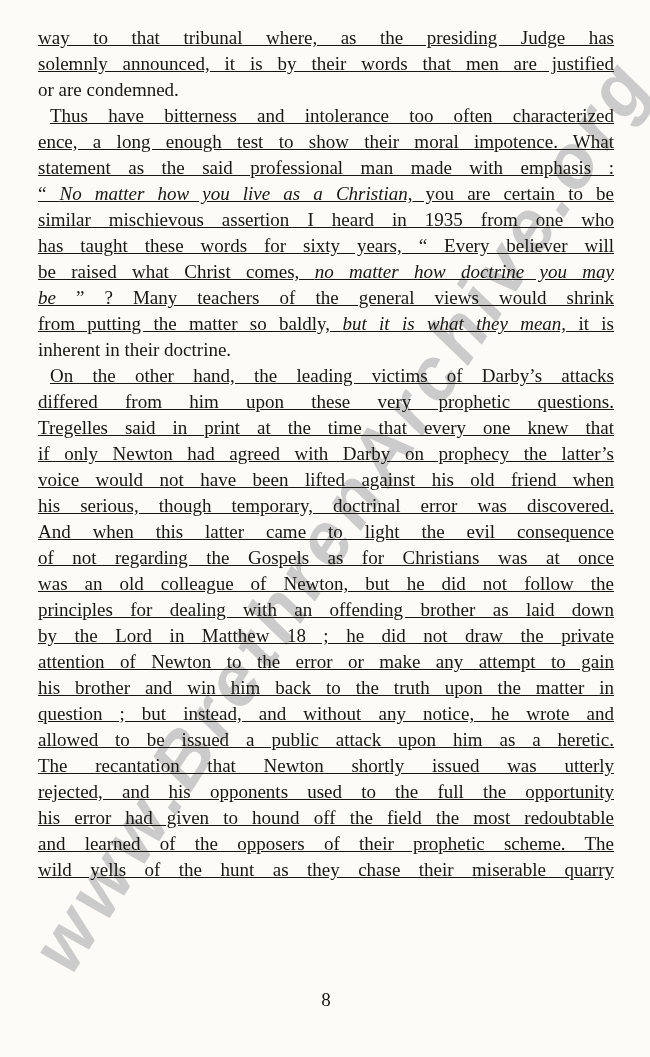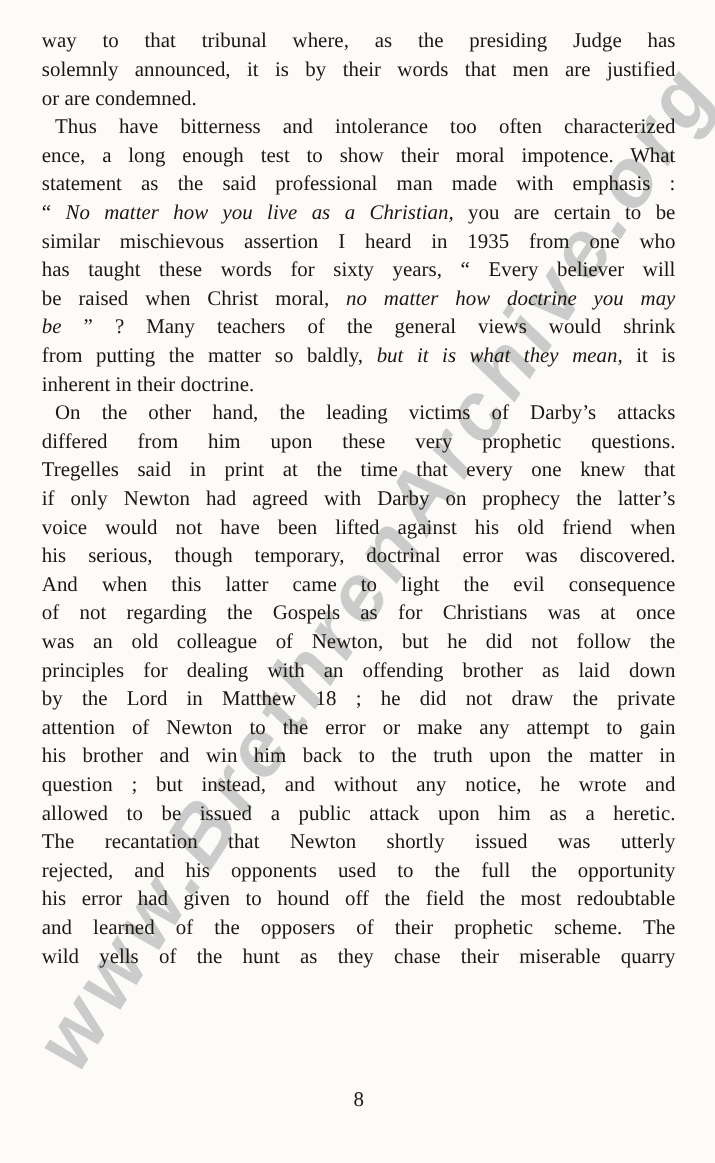--- a/index.html
+++ b/index.html
@@ -38,20 +38,21 @@
     line-height: 26px;
     color: var(--ink, #1a1611);
   }
   .line {
     height: 26px;
     white-space: normal;
   }
   .line.just {
     text-align: justify;
     text-align-last: justify;
+    text-decoration: underline;
   }
   .line.indent {
     text-indent: 12px;
   }
   .line em {
     font-style: italic;
   }
   .page-number {
     position: absolute;
     left: 38px;
@@ -72,21 +73,21 @@
   <div class="text-block">
       <div class="line just"><span>way to that tribunal where, as the presiding Judge has</span></div>
       <div class="line just"><span>solemnly announced, it is by their words that men are justified</span></div>
       <div class="line"><span>or are condemned.</span></div>
       <div class="line indent just"><span>Thus have bitterness and intolerance too often characterized</span></div>
       <div class="line just"><span>ence, a long enough test to show their moral impotence. What</span></div>
       <div class="line just"><span>statement as the said professional man made with emphasis :</span></div>
       <div class="line just"><span>“ </span><em>No matter how you live as a Christian,</em><span> you are certain to be</span></div>
       <div class="line just"><span>similar mischievous assertion I heard in 1935 from one who</span></div>
       <div class="line just"><span>has taught these words for sixty years, “ Every believer will</span></div>
-      <div class="line just"><span>be raised when Christ moral, </span><em>no matter how doctrine you may</em></div>
+      <div class="line just"><span>be raised what Christ comes, </span><em>no matter how doctrine you may</em></div>
       <div class="line just"><em>be</em><span> ” ? Many teachers of the general views would shrink</span></div>
       <div class="line just"><span>from putting the matter so baldly, </span><em>but it is what they mean,</em><span> it is</span></div>
       <div class="line"><span>inherent in their doctrine.</span></div>
       <div class="line indent just"><span>On the other hand, the leading victims of Darby’s attacks</span></div>
       <div class="line just"><span>differed from him upon these very prophetic questions.</span></div>
       <div class="line just"><span>Tregelles said in print at the time that every one knew that</span></div>
       <div class="line just"><span>if only Newton had agreed with Darby on prophecy the latter’s</span></div>
       <div class="line just"><span>voice would not have been lifted against his old friend when</span></div>
       <div class="line just"><span>his serious, though temporary, doctrinal error was discovered.</span></div>
       <div class="line just"><span>And when this latter came to light the evil consequence</span></div>

